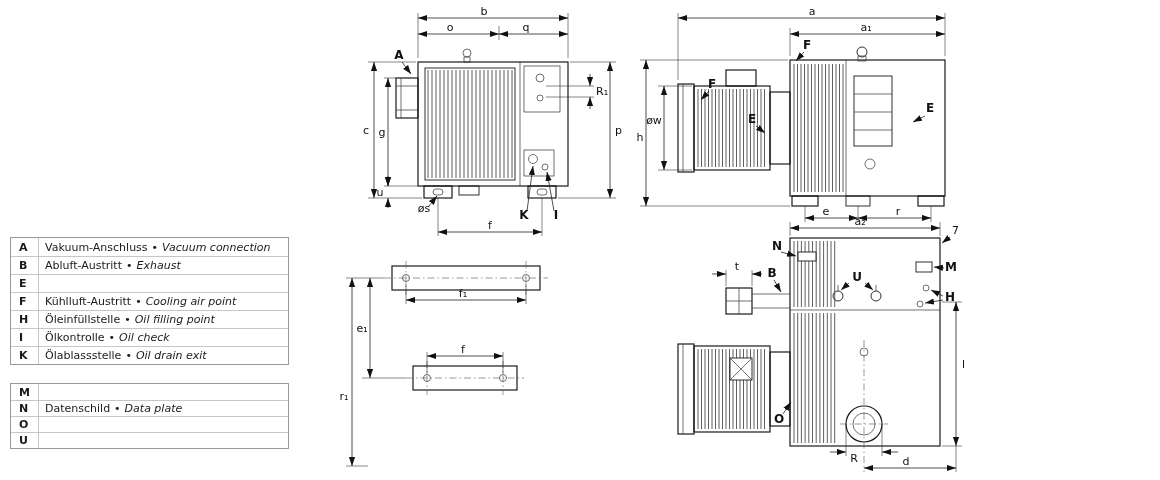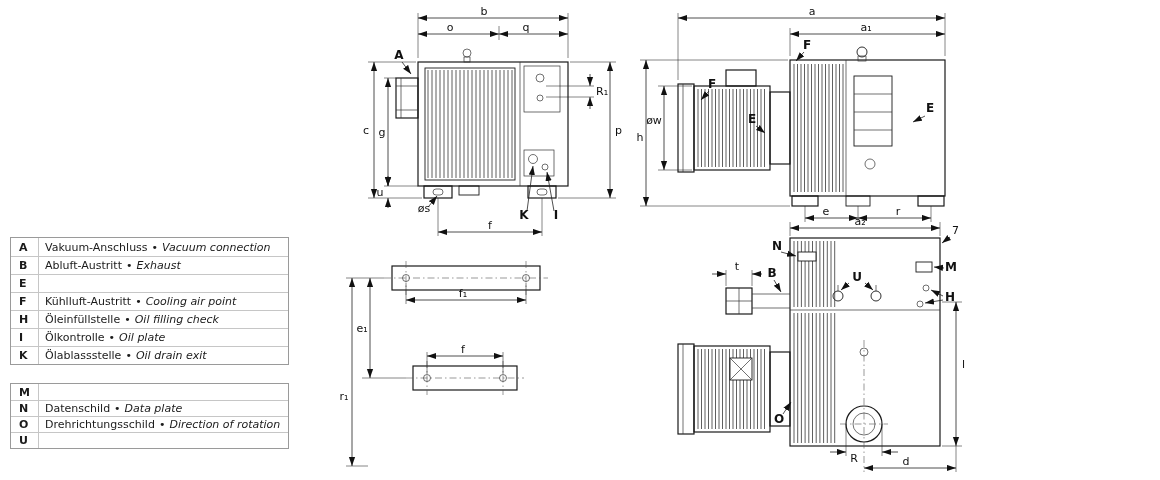--- a/index.html
+++ b/index.html
@@ -334,42 +334,41 @@
   </div>
   <div class="lrow">
     <span class="lkey">E</span>
   </div>
   <div class="lrow">
     <span class="lkey">F</span>
     <span class="ltext"><span>Kühlluft-Austritt</span><span class="lsep">•</span><em>Cooling air point</em></span>
   </div>
   <div class="lrow">
     <span class="lkey">H</span>
-    <span class="ltext"><span>Öleinfüllstelle</span><span class="lsep">•</span><em>Oil filling check</em></span>
+    <span class="ltext"><span>Öleinfüllstelle</span><span class="lsep">•</span><em>Oil filling point</em></span>
   </div>
   <div class="lrow">
     <span class="lkey">I</span>
-    <span class="ltext"><span>Ölkontrolle</span><span class="lsep">•</span><em>Oil plate</em></span>
+    <span class="ltext"><span>Ölkontrolle</span><span class="lsep">•</span><em>Oil check</em></span>
   </div>
   <div class="lrow">
     <span class="lkey">K</span>
     <span class="ltext"><span>Ölablassstelle</span><span class="lsep">•</span><em>Oil drain exit</em></span>
   </div>
 </div>
 
 <div class="legend h16" style="top:383px">
   <div class="lrow">
     <span class="lkey">M</span>
   </div>
   <div class="lrow">
     <span class="lkey">N</span>
     <span class="ltext"><span>Datenschild</span><span class="lsep">•</span><em>Data plate</em></span>
   </div>
   <div class="lrow">
     <span class="lkey">O</span>
-    <span class="ltext"><span>Drehrichtungsschild</span><span class="lsep">•</span><em>Direction of rotation</em></span>
   </div>
   <div class="lrow">
     <span class="lkey">U</span>
   </div>
 </div>
 
 </div>
 
 </body></html>

